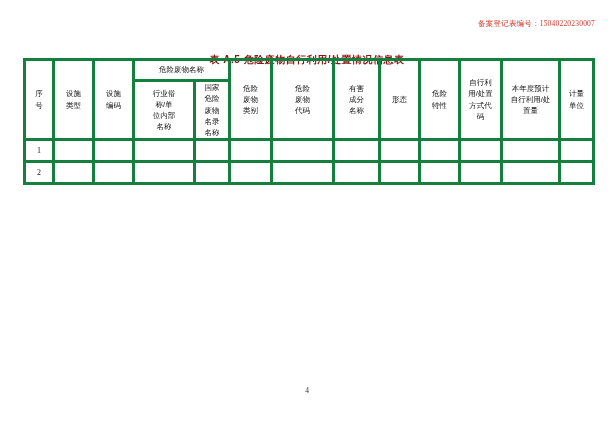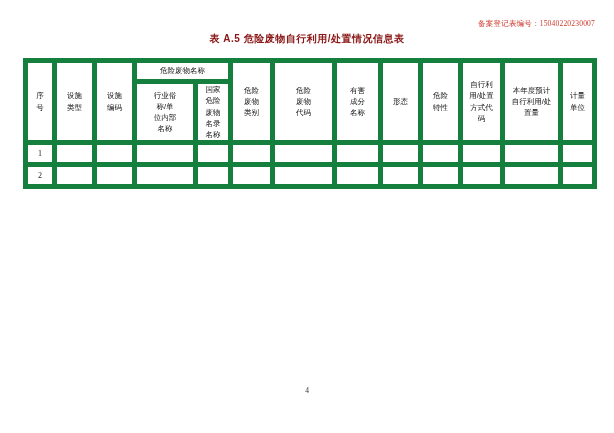--- a/index.html
+++ b/index.html
@@ -21,42 +21,42 @@
     top: 19px;
     right: 19px;
     font-size: 7.5px;
     letter-spacing: 0.2px;
     color: #cd372a;
     font-family: "Liberation Serif", serif;
     white-space: nowrap;
   }
   .doc-title {
     position: absolute;
-    top: 32px;
+    top: 53px;
     left: 0;
     width: 100%;
     text-align: center;
     font-size: 10px;
     font-weight: bold;
     letter-spacing: 0.5px;
     color: #8a1515;
     font-family: "Liberation Sans", sans-serif;
   }
   table.info-table {
     position: absolute;
     left: 23px;
     top: 58px;
     width: 569px;
     border-collapse: collapse;
     table-layout: fixed;
     border: 1px solid #262626;
     border-bottom-width: 2px;
   }
   .info-table th, .info-table td {
-    border: 5px solid #15803d;
+    border: 3px solid #15803d;
     text-align: center;
     vertical-align: middle;
     padding: 0 2px;
     overflow: hidden;
   }
   .info-table th {
     font-family: "Liberation Sans", sans-serif;
     font-weight: normal;
     font-size: 7.5px;
     line-height: 1.5;

